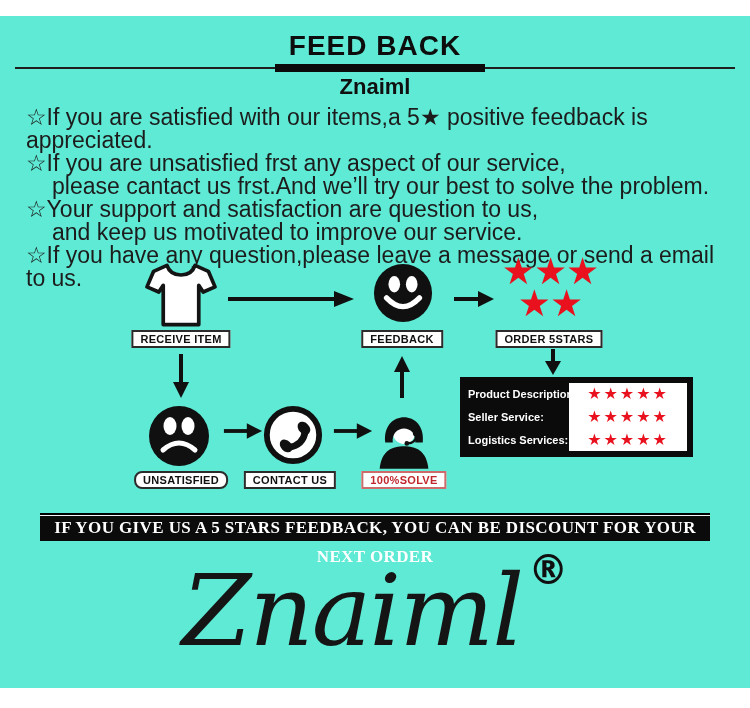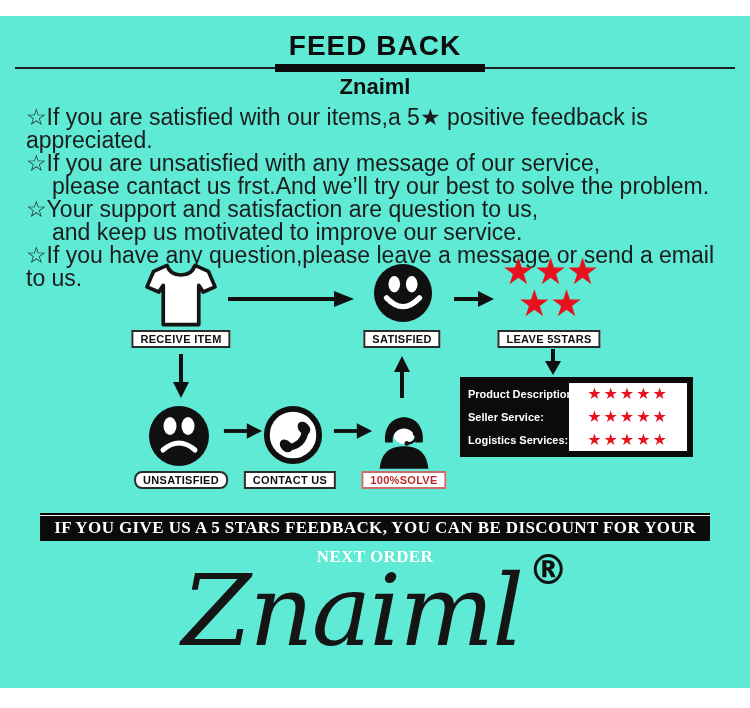--- a/index.html
+++ b/index.html
@@ -53,21 +53,21 @@
 
 <div id="page">
 
   <div class="title">FEED BACK</div>
   <div class="rule-thin"></div>
   <div class="rule-thick"></div>
   <div class="brand">Znaiml</div>
 
   <div class="intro">
     <div>☆If you are satisfied with our items,a 5★ positive feedback is appreciated.</div>
-    <div>☆If you are unsatisfied with any message of our service,</div>
+    <div>☆If you are unsatisfied frst any aspect of our service,</div>
     <div class="indent">please cantact us frst.And we’ll try our best to solve the problem.</div>
     <div>☆Your support and satisfaction are question to us,</div>
     <div class="indent">and keep us motivated to improve our service.</div>
     <div>☆If you have any question,please leave a message or send a email to us.</div>
   </div>
 
   <div class="flow">
 
     <svg style="left:144px; top:4px;" width="74" height="70" viewBox="0 0 100 92">
       <path d="M31 6 L13 14 L4 35 L20 42 L26 33 L26 86 L74 86 L74 33 L80 42 L96 35 L87 14 L69 6 C66 15 60 19 50 19 C40 19 34 15 31 6 Z" fill="#fff" stroke="#141414" stroke-width="5" stroke-linejoin="round"></path>
@@ -89,22 +89,22 @@
       <line x1="2" y1="11" x2="28" y2="11" stroke="#101010" stroke-width="4"></line>
       <polygon points="26,3 42,11 26,19" fill="#101010"></polygon>
     </svg>
 
     <div class="big-stars">
       <div>★★★</div>
       <div>★★</div>
     </div>
 
     <div class="flow-label" style="left:181px; top:74px;">RECEIVE ITEM</div>
-    <div class="flow-label" style="left:402px; top:74px;">SATISFIED</div>
-    <div class="flow-label" style="left:549px; top:74px;">LEAVE 5STARS</div>
+    <div class="flow-label" style="left:402px; top:74px;">FEEDBACK</div>
+    <div class="flow-label" style="left:549px; top:74px;">ORDER 5STARS</div>
 
     <svg style="left:170px; top:96px;" width="22" height="48" viewBox="0 0 22 48">
       <line x1="11" y1="2" x2="11" y2="32" stroke="#101010" stroke-width="4"></line>
       <polygon points="3,30 11,46 19,30" fill="#101010"></polygon>
     </svg>
     <svg style="left:391px; top:100px;" width="22" height="44" viewBox="0 0 22 44">
       <line x1="11" y1="42" x2="11" y2="14" stroke="#101010" stroke-width="4"></line>
       <polygon points="3,16 11,0 19,16" fill="#101010"></polygon>
     </svg>
     <svg style="left:542px; top:92px;" width="22" height="28" viewBox="0 0 22 28">

